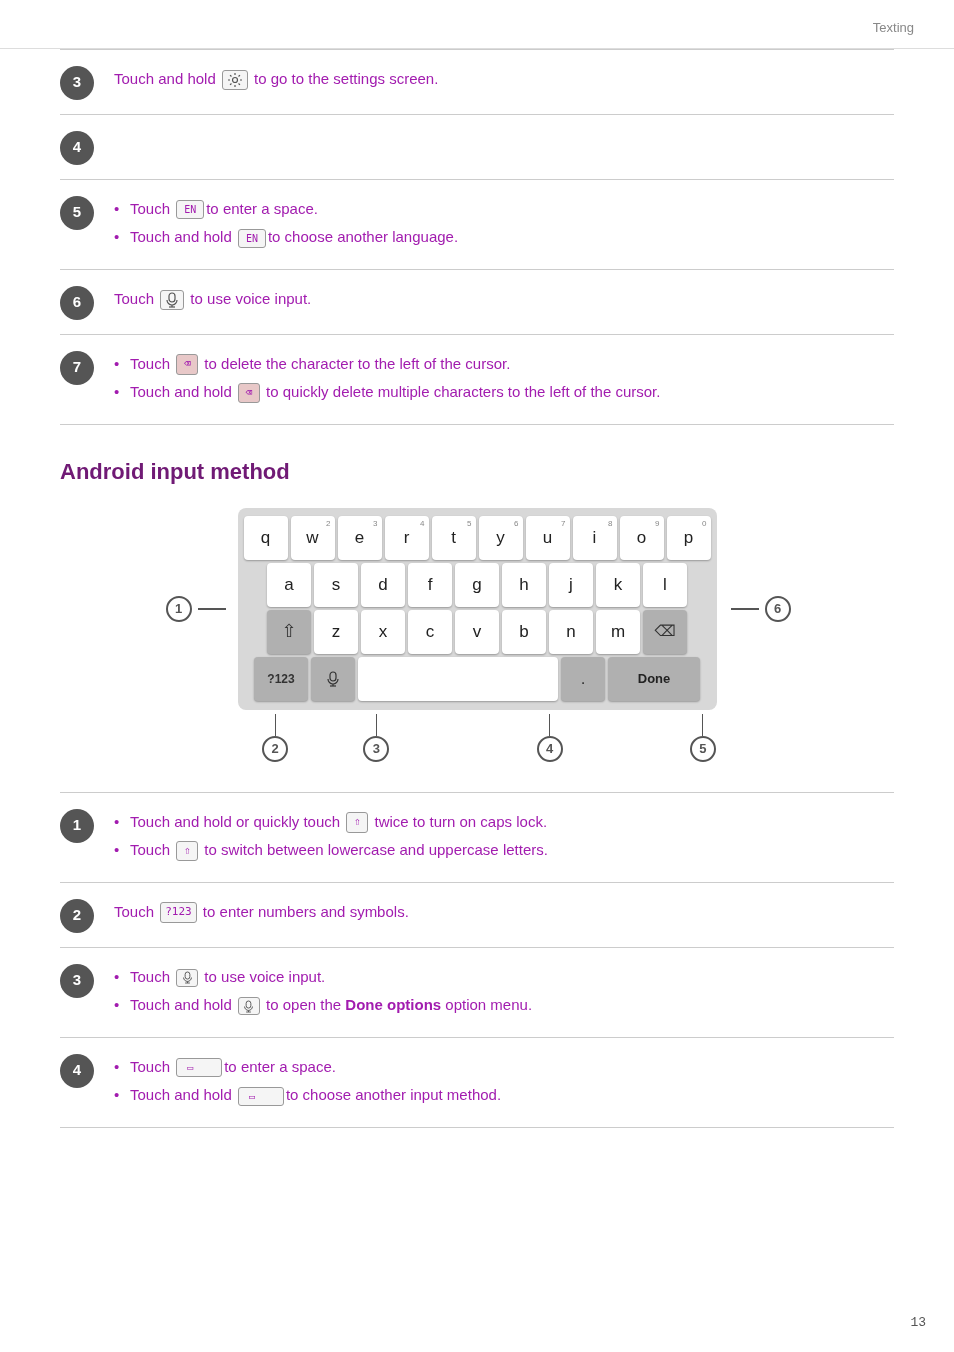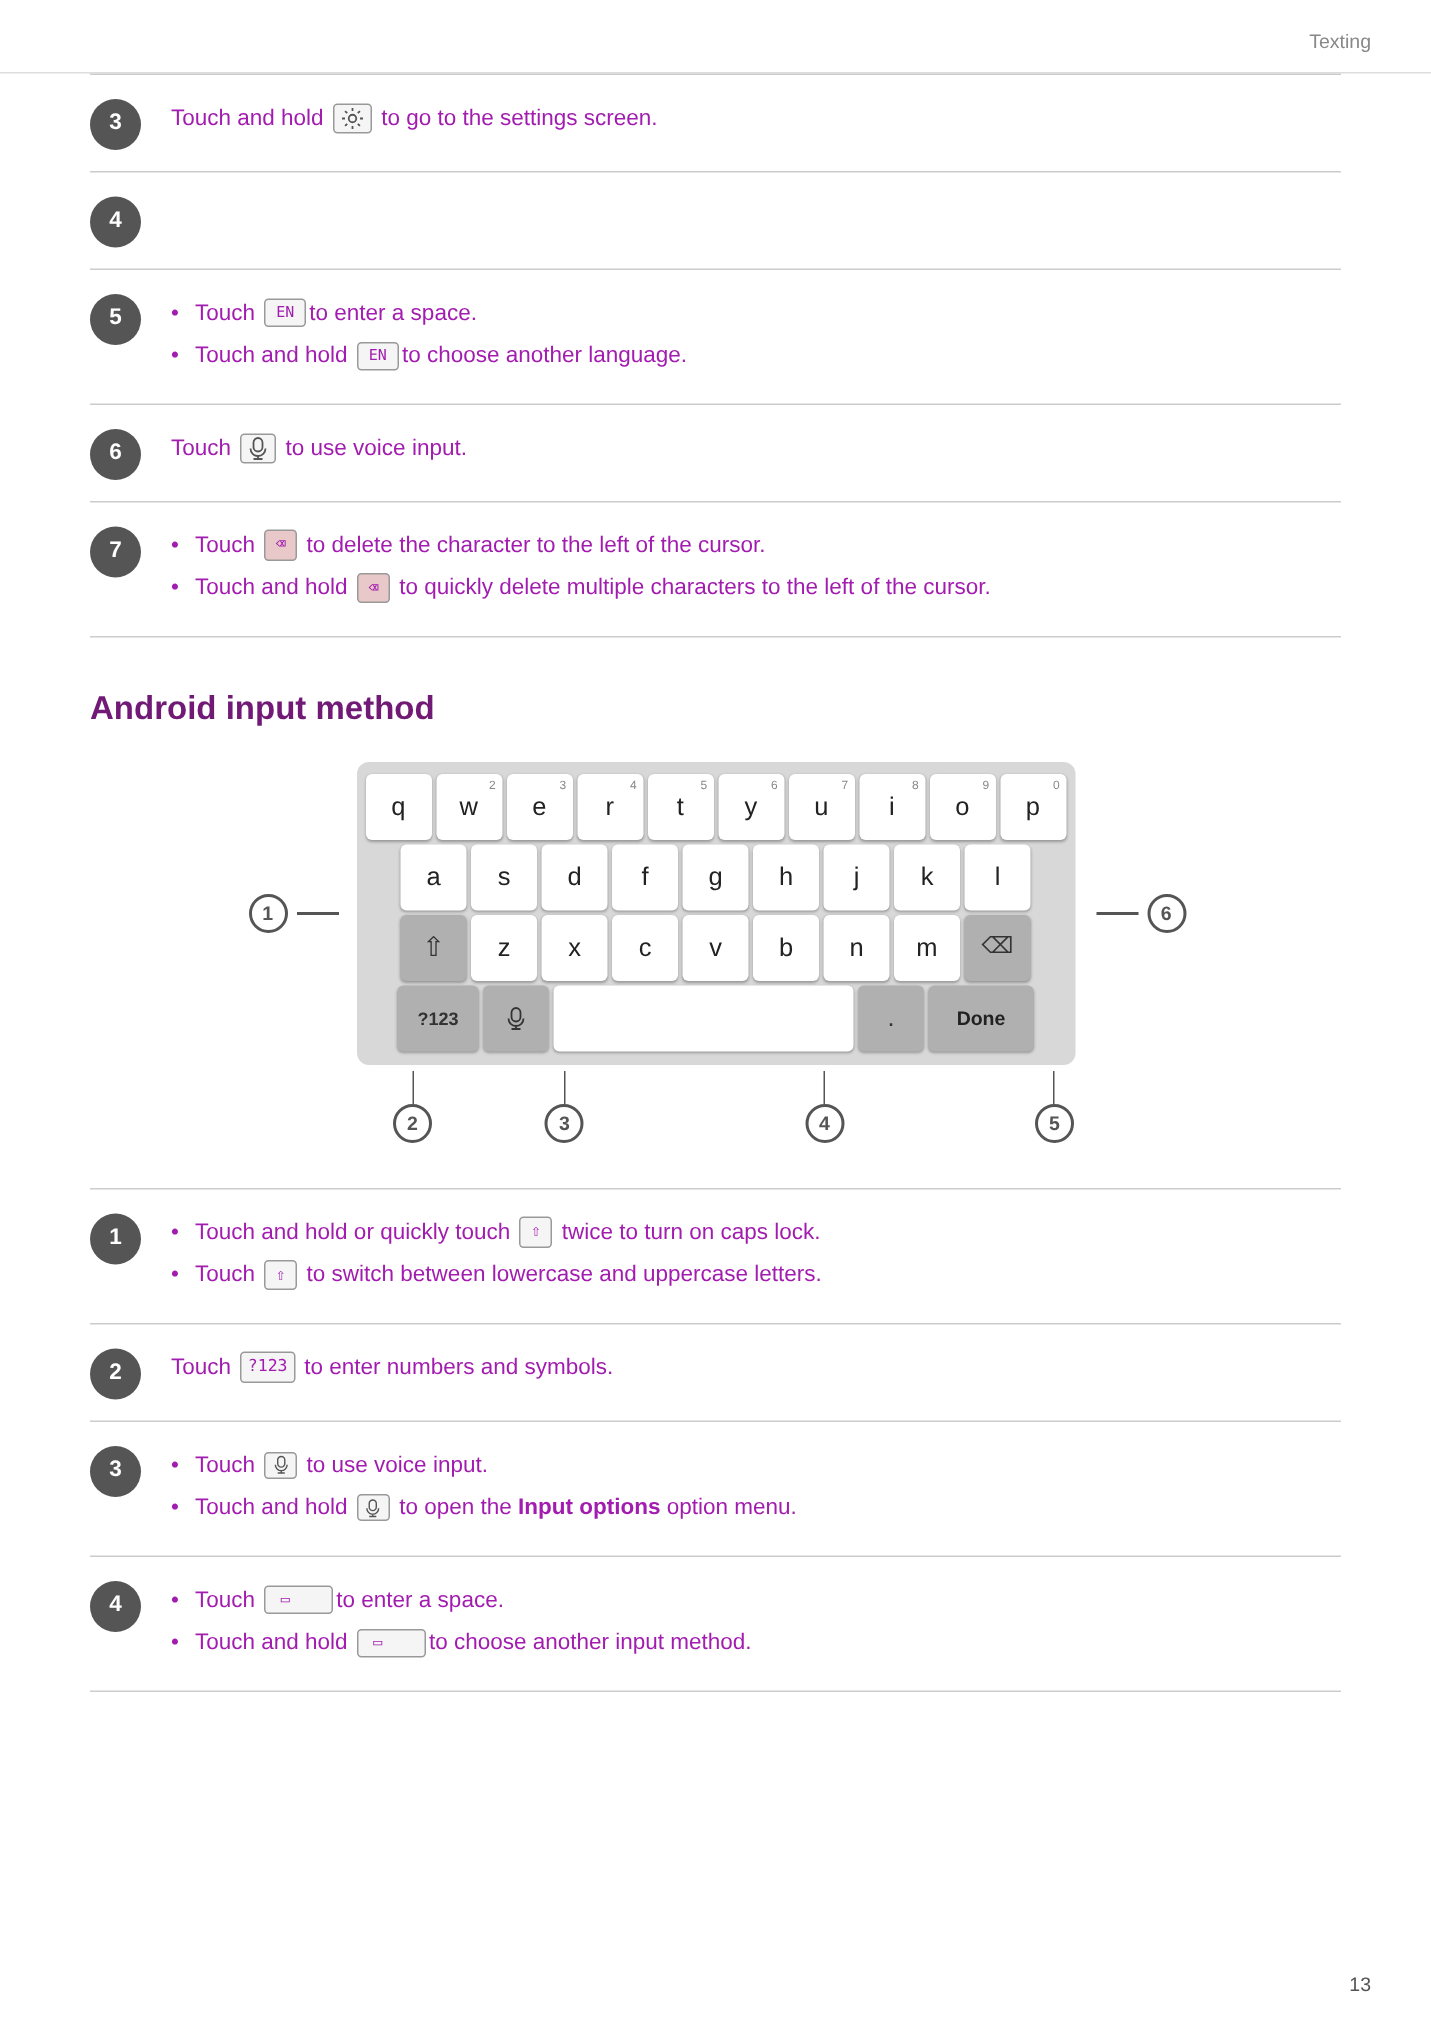--- a/index.html
+++ b/index.html
@@ -153,21 +153,21 @@
     .key-wide {
       width: 54px;
     }
 
     .key-space {
       width: 200px;
     }
 
     .key-done {
       background: #b0b0b0;
-      width: 70px;
+      width: 92px;
       font-size: 14px;
       font-weight: bold;
       color: #222;
     }
 
     
     .callout-circle {
       width: 26px;
       height: 26px;
       border-radius: 50%;
@@ -177,23 +177,24 @@
       align-items: center;
       justify-content: center;
       font-size: 13px;
       font-weight: bold;
       color: #555;
     }
 
     .page-number {
       position: absolute;
       bottom: 20px;
-      right: 40px;
+      right: 28px;
       font-size: 13px;
       color: #555;
+      font-family: Liberation Mono, monospace;
     }
 
     .bold { font-weight: bold; }
 
     .top-border {
       border-top: 1px solid #ccc;
     }
 
     .h-connector {
       height: 2px;
@@ -425,21 +426,21 @@
             <li>
               Touch and hold
               <span class="icon-box">
                 <svg width="11" height="13" viewBox="0 0 14 16">
                   <rect x="4" y="1" width="6" height="9" rx="3" fill="none" stroke="#555" stroke-width="1.2"></rect>
                   <path d="M2 8c0 2.76 2.24 5 5 5s5-2.24 5-5" fill="none" stroke="#555" stroke-width="1.2"></path>
                   <line x1="7" y1="13" x2="7" y2="15" stroke="#555" stroke-width="1.2"></line>
                   <line x1="4" y1="15" x2="10" y2="15" stroke="#555" stroke-width="1.2"></line>
                 </svg>
               </span>
-              to open the <span class="bold">Input options</span> option menu.
+              to open the <span class="bold">Done options</span> option menu.
             </li>
           </ul>
         </div>
       </div>
 
       <div class="instruction-row">
         <div class="step-badge">4</div>
         <div class="step-content">
           <ul class="bullet-list">
             <li>

